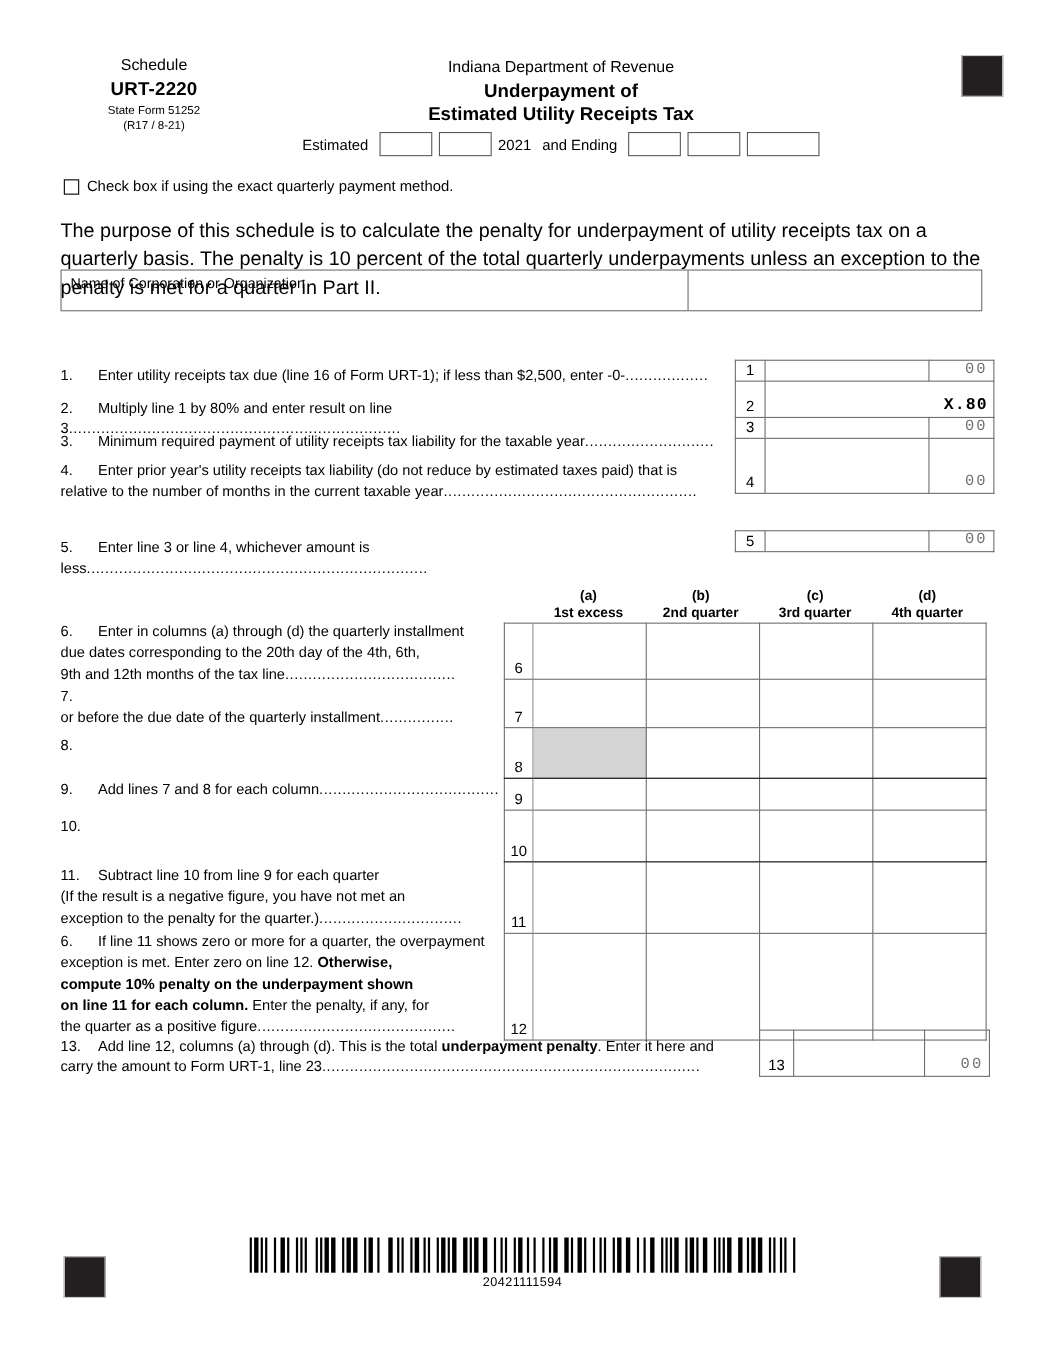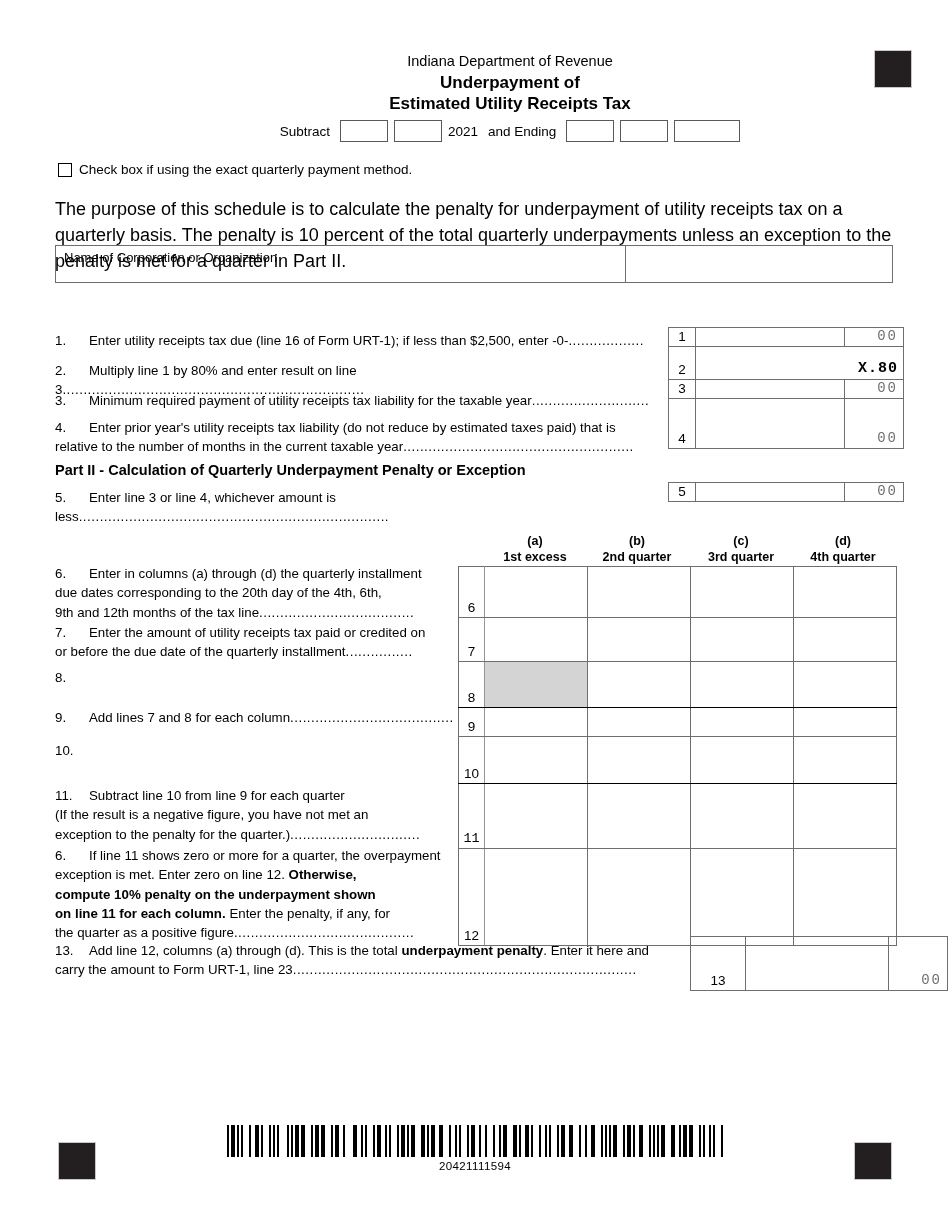--- a/index.html
+++ b/index.html
@@ -221,21 +221,21 @@
   #qgrid tr.heavy-bottom td { border-bottom: 1.6px solid #000; }
 
   
   #l13table {
     position: absolute;
     left: 690px;
     top: 936px;
     border-collapse: collapse;
     table-layout: fixed;
   }
-  #l13table td { border: 1px solid #6d6e71; padding: 12px; }
+  #l13table td { border: 1px solid #6d6e71; padding: 0; }
   #l13table .n13 {
     width: 30px; text-align: center; vertical-align: bottom;
     font-size: 13.5px; padding-bottom: 2px !important;
   }
   #l13table .m13 { width: 118px; }
   #l13table .c13 {
     width: 53px; text-align: right; vertical-align: bottom;
     font-family: "Liberation Mono", monospace;
     font-size: 14px; color: #6d6e71; letter-spacing: 2px;
     padding: 0 5px 2px 0 !important;
@@ -266,31 +266,37 @@
 </style>
 </head>
 <body>
 
 <div id="page">
 
   <div class="reg-mark reg-tr"></div>
   <div class="reg-mark reg-bl"></div>
   <div class="reg-mark reg-br"></div>
 
+  <div class="hdr-left">
+    <div class="hdr-schedule">Schedule</div>
+    <div class="hdr-formno">URT-2220</div>
+    <div class="hdr-stateform">State Form 51252</div>
+    <div class="hdr-rev">(R17 / 8-21)</div>
+  </div>
 
   <div class="hdr-center">
     <div class="hdr-agency">Indiana Department of Revenue</div>
     <div class="hdr-title">
       <span>Underpayment of</span><br>
       <span>Estimated Utility Receipts Tax</span>
     </div>
   </div>
 
   <div class="period-row">
-    <span class="lbl">Subtract</span>
+    <span class="lbl">Estimated</span>
     <span class="sp10"></span>
     <span class="pbox w1"></span>
     <span class="sp6"></span>
     <span class="pbox w2"></span>
     <span class="sp6"></span>
     <span class="lbl">2021</span>
     <span class="sp10"></span>
     <span class="lbl">and Ending</span>
     <span class="sp10"></span>
     <span class="pbox w1"></span>
@@ -354,21 +360,20 @@
       <td class="amt-cents">00</td>
     </tr>
     <tr>
       <td class="amt-num" style="height:47px;">4</td>
       <td class="amt-main"></td>
       <td class="amt-cents">00</td>
     </tr>
   </tbody>
     </table>
 
-  <div class="part-head" id="part2-head">Part II - Calculation of Quarterly Underpayment Penalty or Exception</div>
 
   <div class="tline" style="left:55px; top:488px; width:610px;">
     <span class="no">5.</span>
     <span class="tx"><span>Enter line 3 or line 4, whichever amount is less</span><span class="leader">..........................................................................</span></span>
   </div>
 
   <table class="amt-table" style="left:668px; top:482px;">
     <tbody>
         <tr>
       <td class="amt-num">5</td>
@@ -400,21 +405,21 @@
     <span class="tx">
       <span>Enter in columns (a) through (d) the quarterly installment</span><br>
       <span>due dates corresponding to the 20th day of the 4th, 6th,</span><br>
       <span>9th and 12th months of the tax line</span><span class="leader">.....................................</span>
     </span>
   </div>
 
   <div class="tline" style="left:55px; top:623px; width:400px;">
     <span class="no">7.</span>
     <span class="tx">
-      <span>Enter the amount of utility receipts tax paid or credited on</span><br>
+      <br>
       <span>or before the due date of the quarterly installment</span><span class="leader">................</span>
     </span>
   </div>
 
   <div class="tline" style="left:55px; top:668px; width:400px;">
     <span class="no">8.</span>
   </div>
 
   <div class="tline" style="left:55px; top:708px; width:400px;">
     <span class="no">9.</span>
@@ -476,21 +481,21 @@
       <td class="qc"></td>
     </tr>
     <tr class="heavy-bottom">
       <td class="qn" style="height:44px;">10</td>
       <td class="qc"></td>
       <td class="qc"></td>
       <td class="qc"></td>
       <td class="qc"></td>
     </tr>
     <tr>
-      <td class="qn" style="height:62px;font-family:Liberation Mono, monospace;">11</td>
+      <td class="qn" style="height:62px;">11</td>
       <td class="qc"></td>
       <td class="qc"></td>
       <td class="qc"></td>
       <td class="qc"></td>
     </tr>
     <tr>
       <td class="qn" style="height:94px;">12</td>
       <td class="qc"></td>
       <td class="qc"></td>
       <td class="qc"></td>

